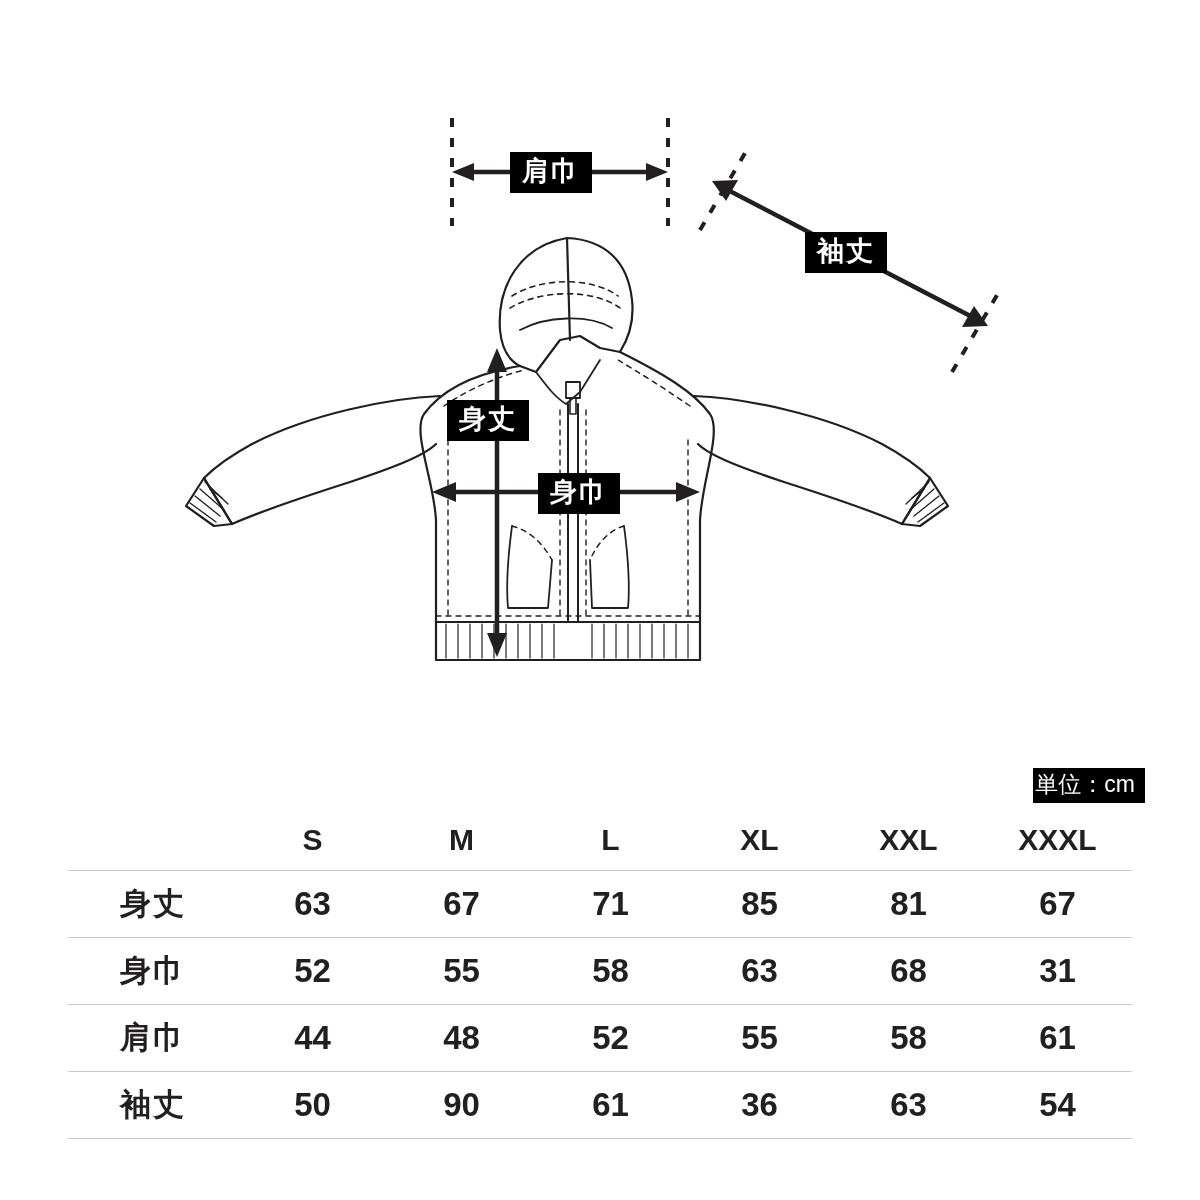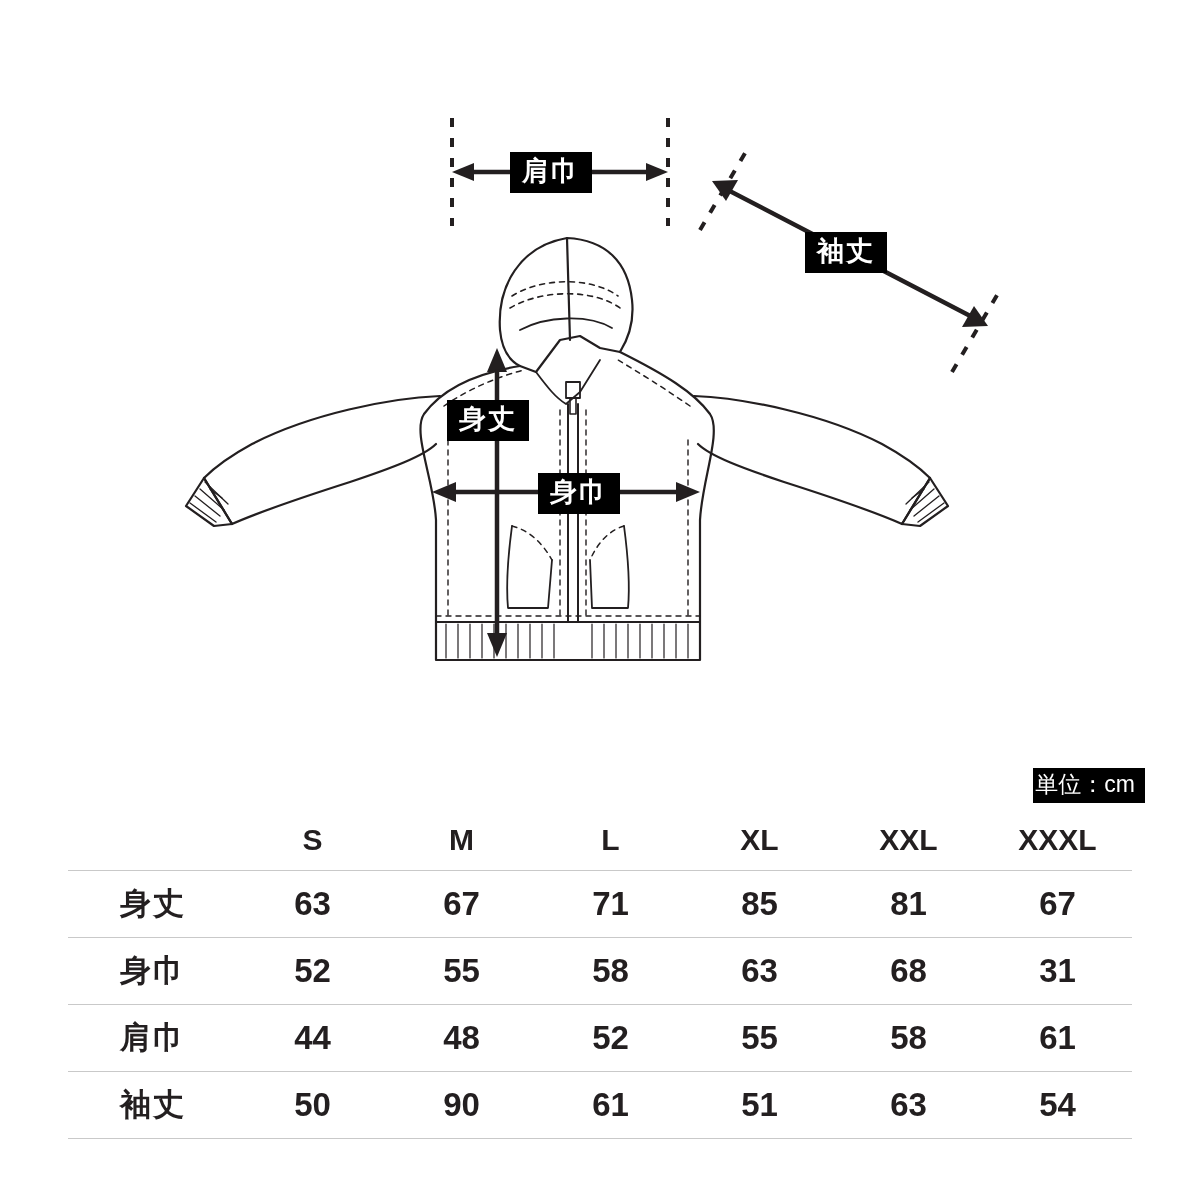--- a/index.html
+++ b/index.html
@@ -309,19 +309,19 @@
         <td>52</td>
         <td>55</td>
         <td>58</td>
         <td>61</td>
       </tr>
       <tr>
         <td class="row-head">袖丈</td>
         <td>50</td>
         <td>90</td>
         <td>61</td>
-        <td>51</td>
+        <td>36</td>
         <td>63</td>
         <td>54</td>
       </tr>
     </tbody>
   </table>
 </div>
 
 </body></html>

